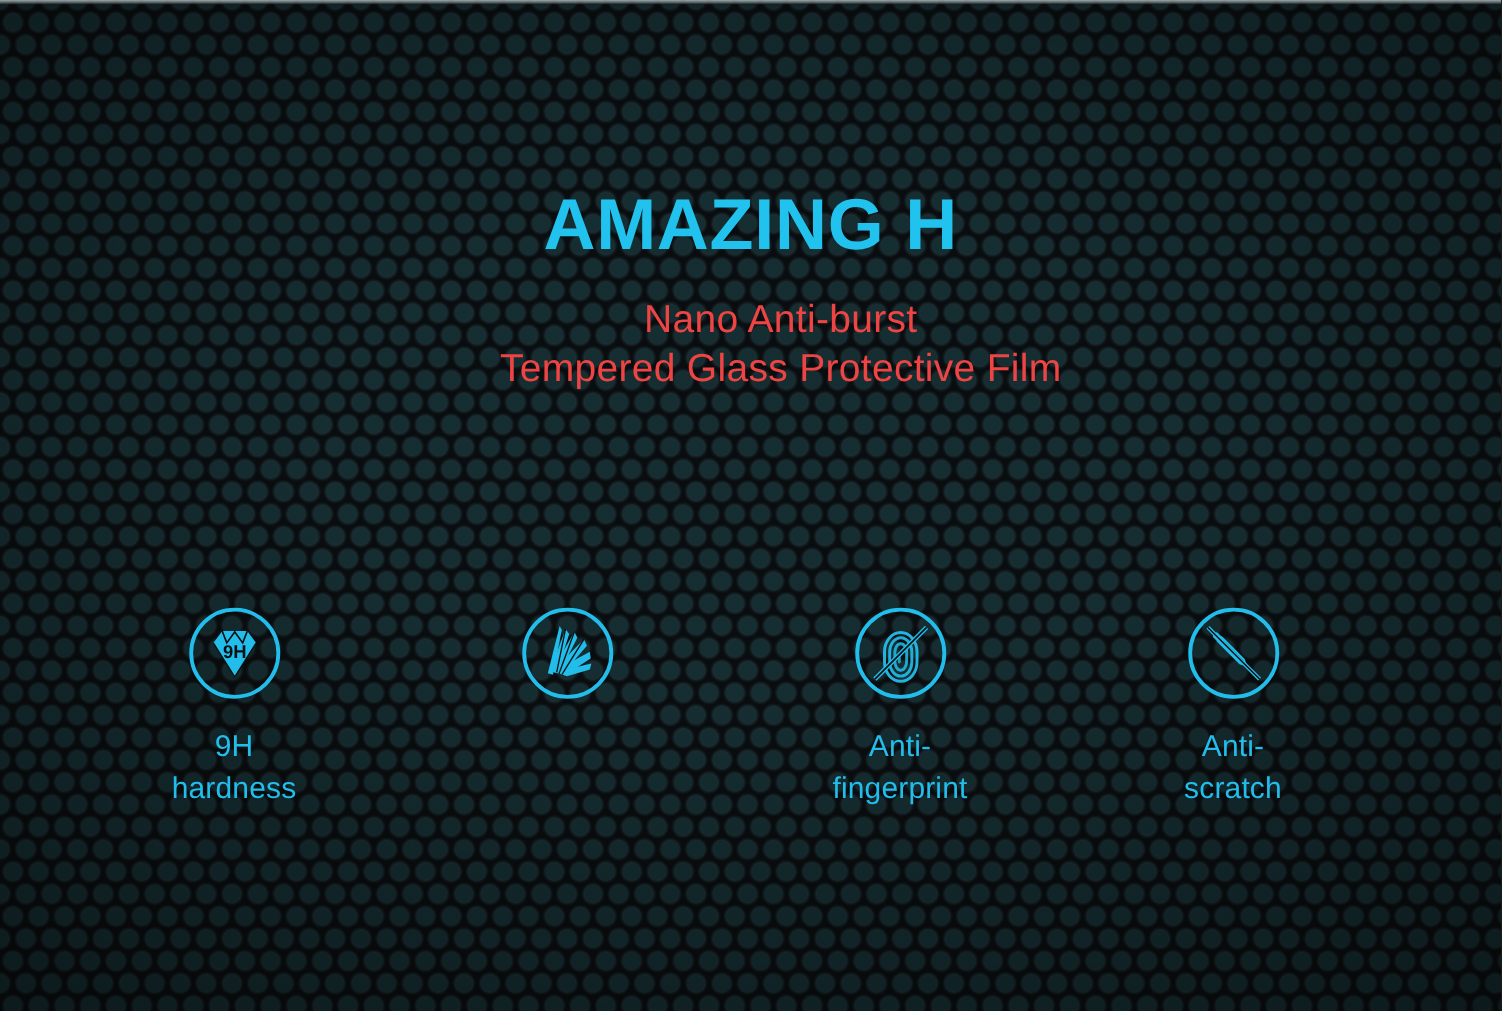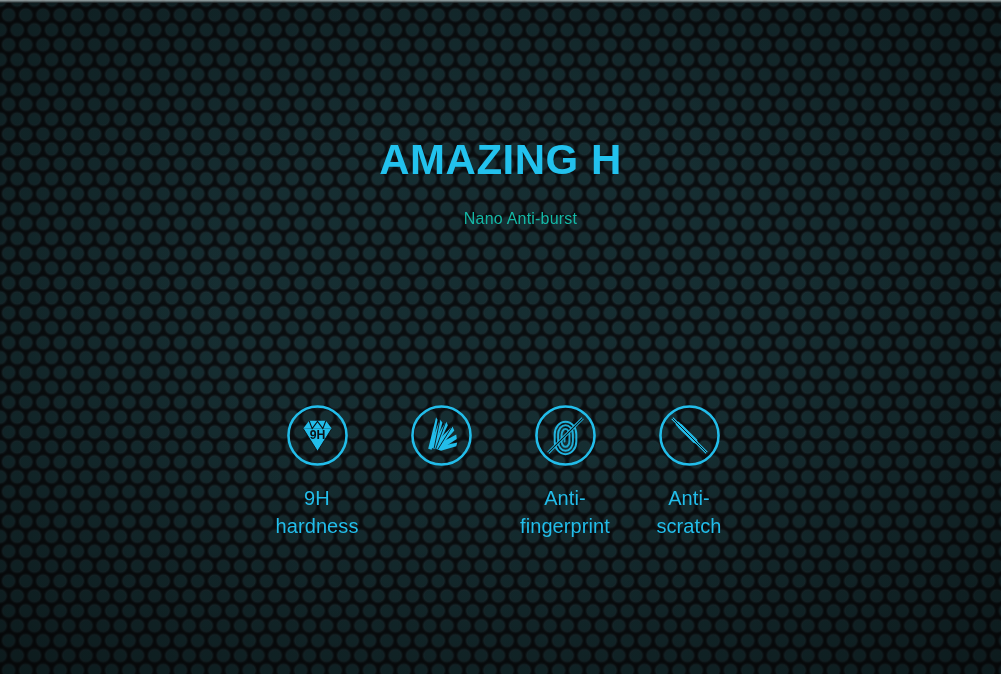--- a/index.html
+++ b/index.html
@@ -71,47 +71,47 @@
   
   .head-block {
     position: absolute;
     top: 126px;
     left: 0;
     width: 1001px;
     text-align: center;
     z-index: 4;
   }
   .main-title {
-    font-size: 42px;
+    font-size: 48px;
     font-weight: bold;
     letter-spacing: 0.5px;
     color: #22c2ee;
     line-height: 1.05;
-    margin: 12px;
+    margin: 0;
   }
   .sub-lines {
     margin-top: 20px;
   }
   .sub-line {
-    font-size: 16px;
-    color: #14b8a6;
+    font-size: 26px;
+    color: #ef4444;
     line-height: 33px;
     font-weight: normal;
     letter-spacing: 0.2px;
     padding-left: 40px;
   }
 
   
   .features {
     position: absolute;
     top: 404px;
-    left: 108px;
+    left: 94px;
     width: 790px;
     display: flex;
-    justify-content: center;
+    justify-content: space-between;
     z-index: 4;
   }
   .feature {
     width: 124px;
     display: flex;
     flex-direction: column;
     align-items: center;
   }
   .feat-icon {
     width: 63px;
@@ -136,20 +136,21 @@
   <div class="hex-bg"></div>
   <div class="hex-dark"></div>
   <div class="hex-grid"></div>
   <div class="vignette"></div>
   <div class="top-edge"></div>
 
   <div class="head-block">
     <div class="main-title">AMAZING H</div>
     <div class="sub-lines">
       <div class="sub-line">Nano Anti-burst</div>
+      <div class="sub-line">Tempered Glass Protective Film</div>
     </div>
   </div>
 
   <div class="features">
 
     <div class="feature">
       <svg class="feat-icon" viewBox="0 0 64 64">
         <circle cx="32" cy="32" r="29.5" fill="none" stroke="#22bdea" stroke-width="2.6"></circle>
         <path d="M17.5 25 H46.5 L32 48 Z" fill="#22bdea"></path>
         <path d="M17.5 25 L23.5 17 H40.5 L46.5 25 Z" fill="#22bdea"></path>

